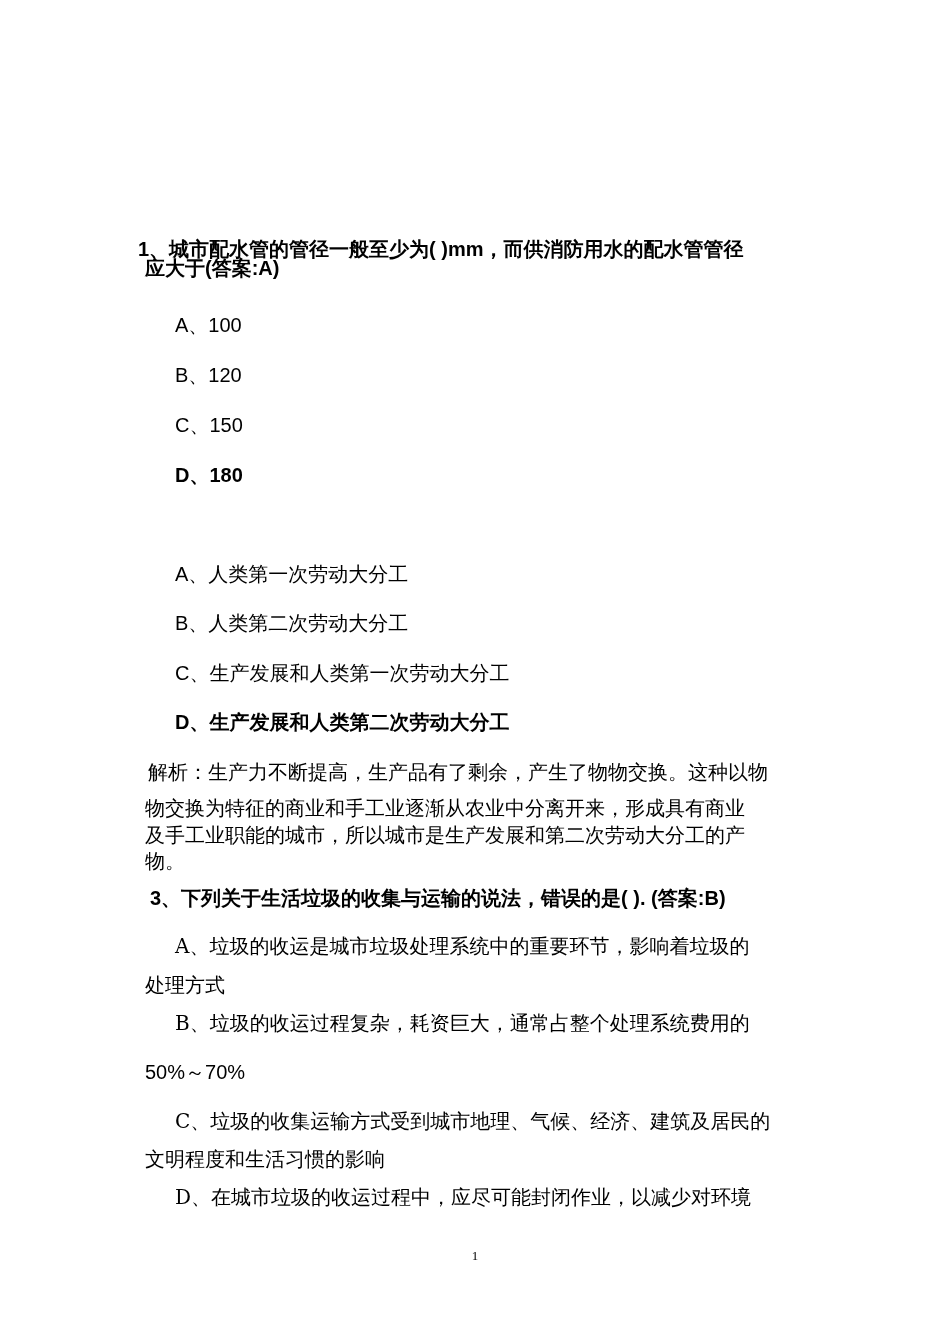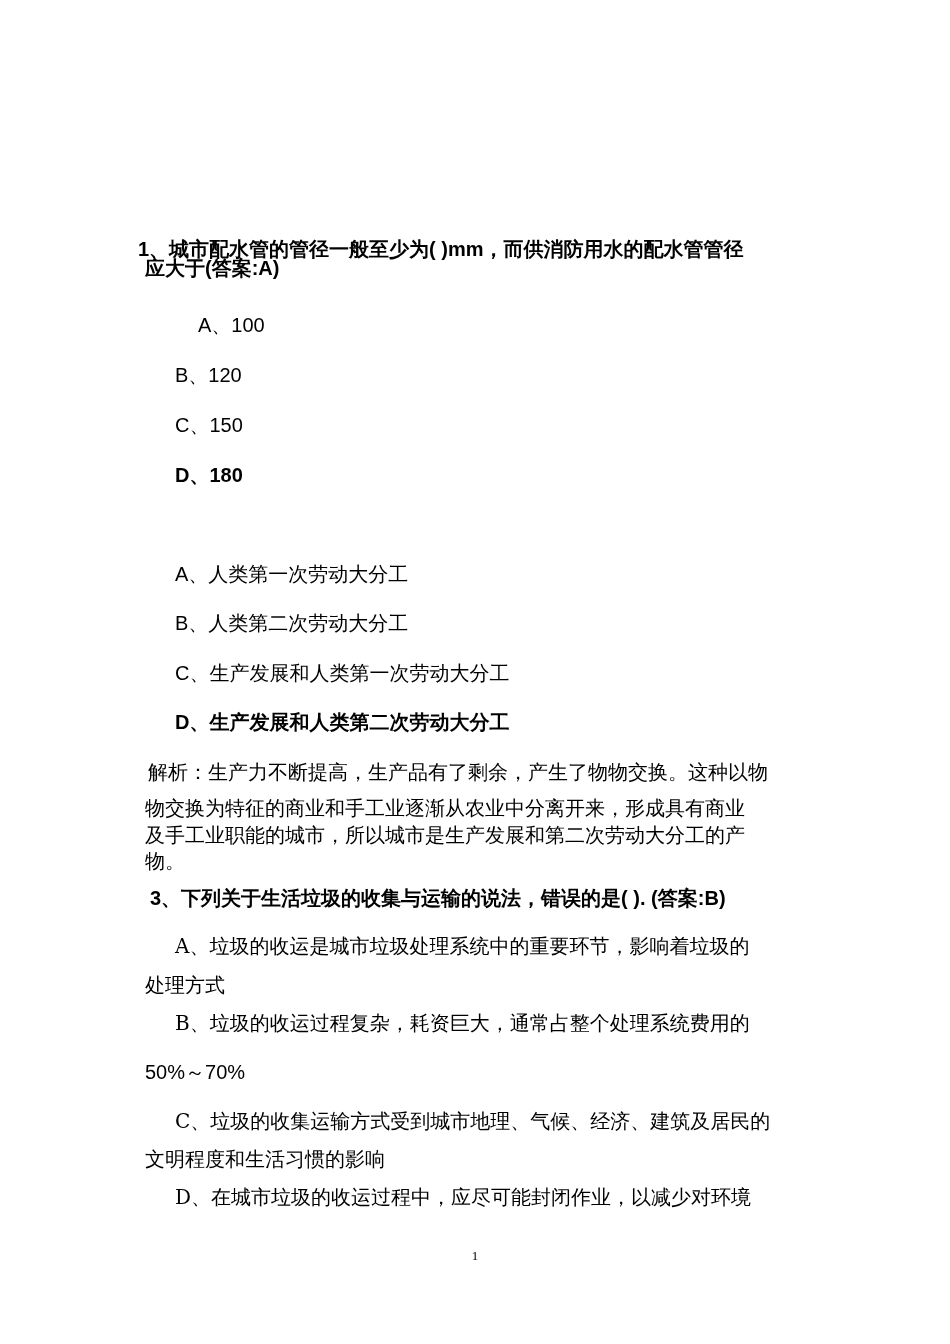--- a/index.html
+++ b/index.html
@@ -13,21 +13,21 @@
     .page-number { left: 0; width: 950px; text-align: center; top: 1248px; font-family: "Liberation Serif", serif; font-size: 13px; }
   </style>
 </head>
 <body>
 
 <div class="page">
 
 
   <div class="line q" style="left:138px; top:212px;margin-top:24px;">1、城市配水管的管径一般至少为(  )mm，而供消防用水的配水管管径</div>
   <div class="line q" style="left:145px; top:255px;">应大于(答案:A)</div>
-  <div class="line opt" style="left:175px; top:312px;margin-left:23px;">A、100</div>
+  <div class="line opt" style="left:175px; top:312px;">A、100</div>
   <div class="line opt" style="left:175px; top:362px;">B、120</div>
   <div class="line opt" style="left:175px; top:412px;">C、150</div>
   <div class="line opt" style="left:175px; top:462px;font-weight:bold;">D、180</div>
 
   <div class="line opt" style="left:175px; top:561px;">A、人类第一次劳动大分工</div>
   <div class="line opt" style="left:175px; top:610px;">B、人类第二次劳动大分工</div>
   <div class="line opt" style="left:175px; top:660px;">C、生产发展和人类第一次劳动大分工</div>
   <div class="line opt" style="left:175px; top:709px;font-weight:bold;">D、生产发展和人类第二次劳动大分工</div>
 
   <div class="line serifbody" style="left:145px; top:795px;">物交换为特征的商业和手工业逐渐从农业中分离开来，形成具有商业</div>

